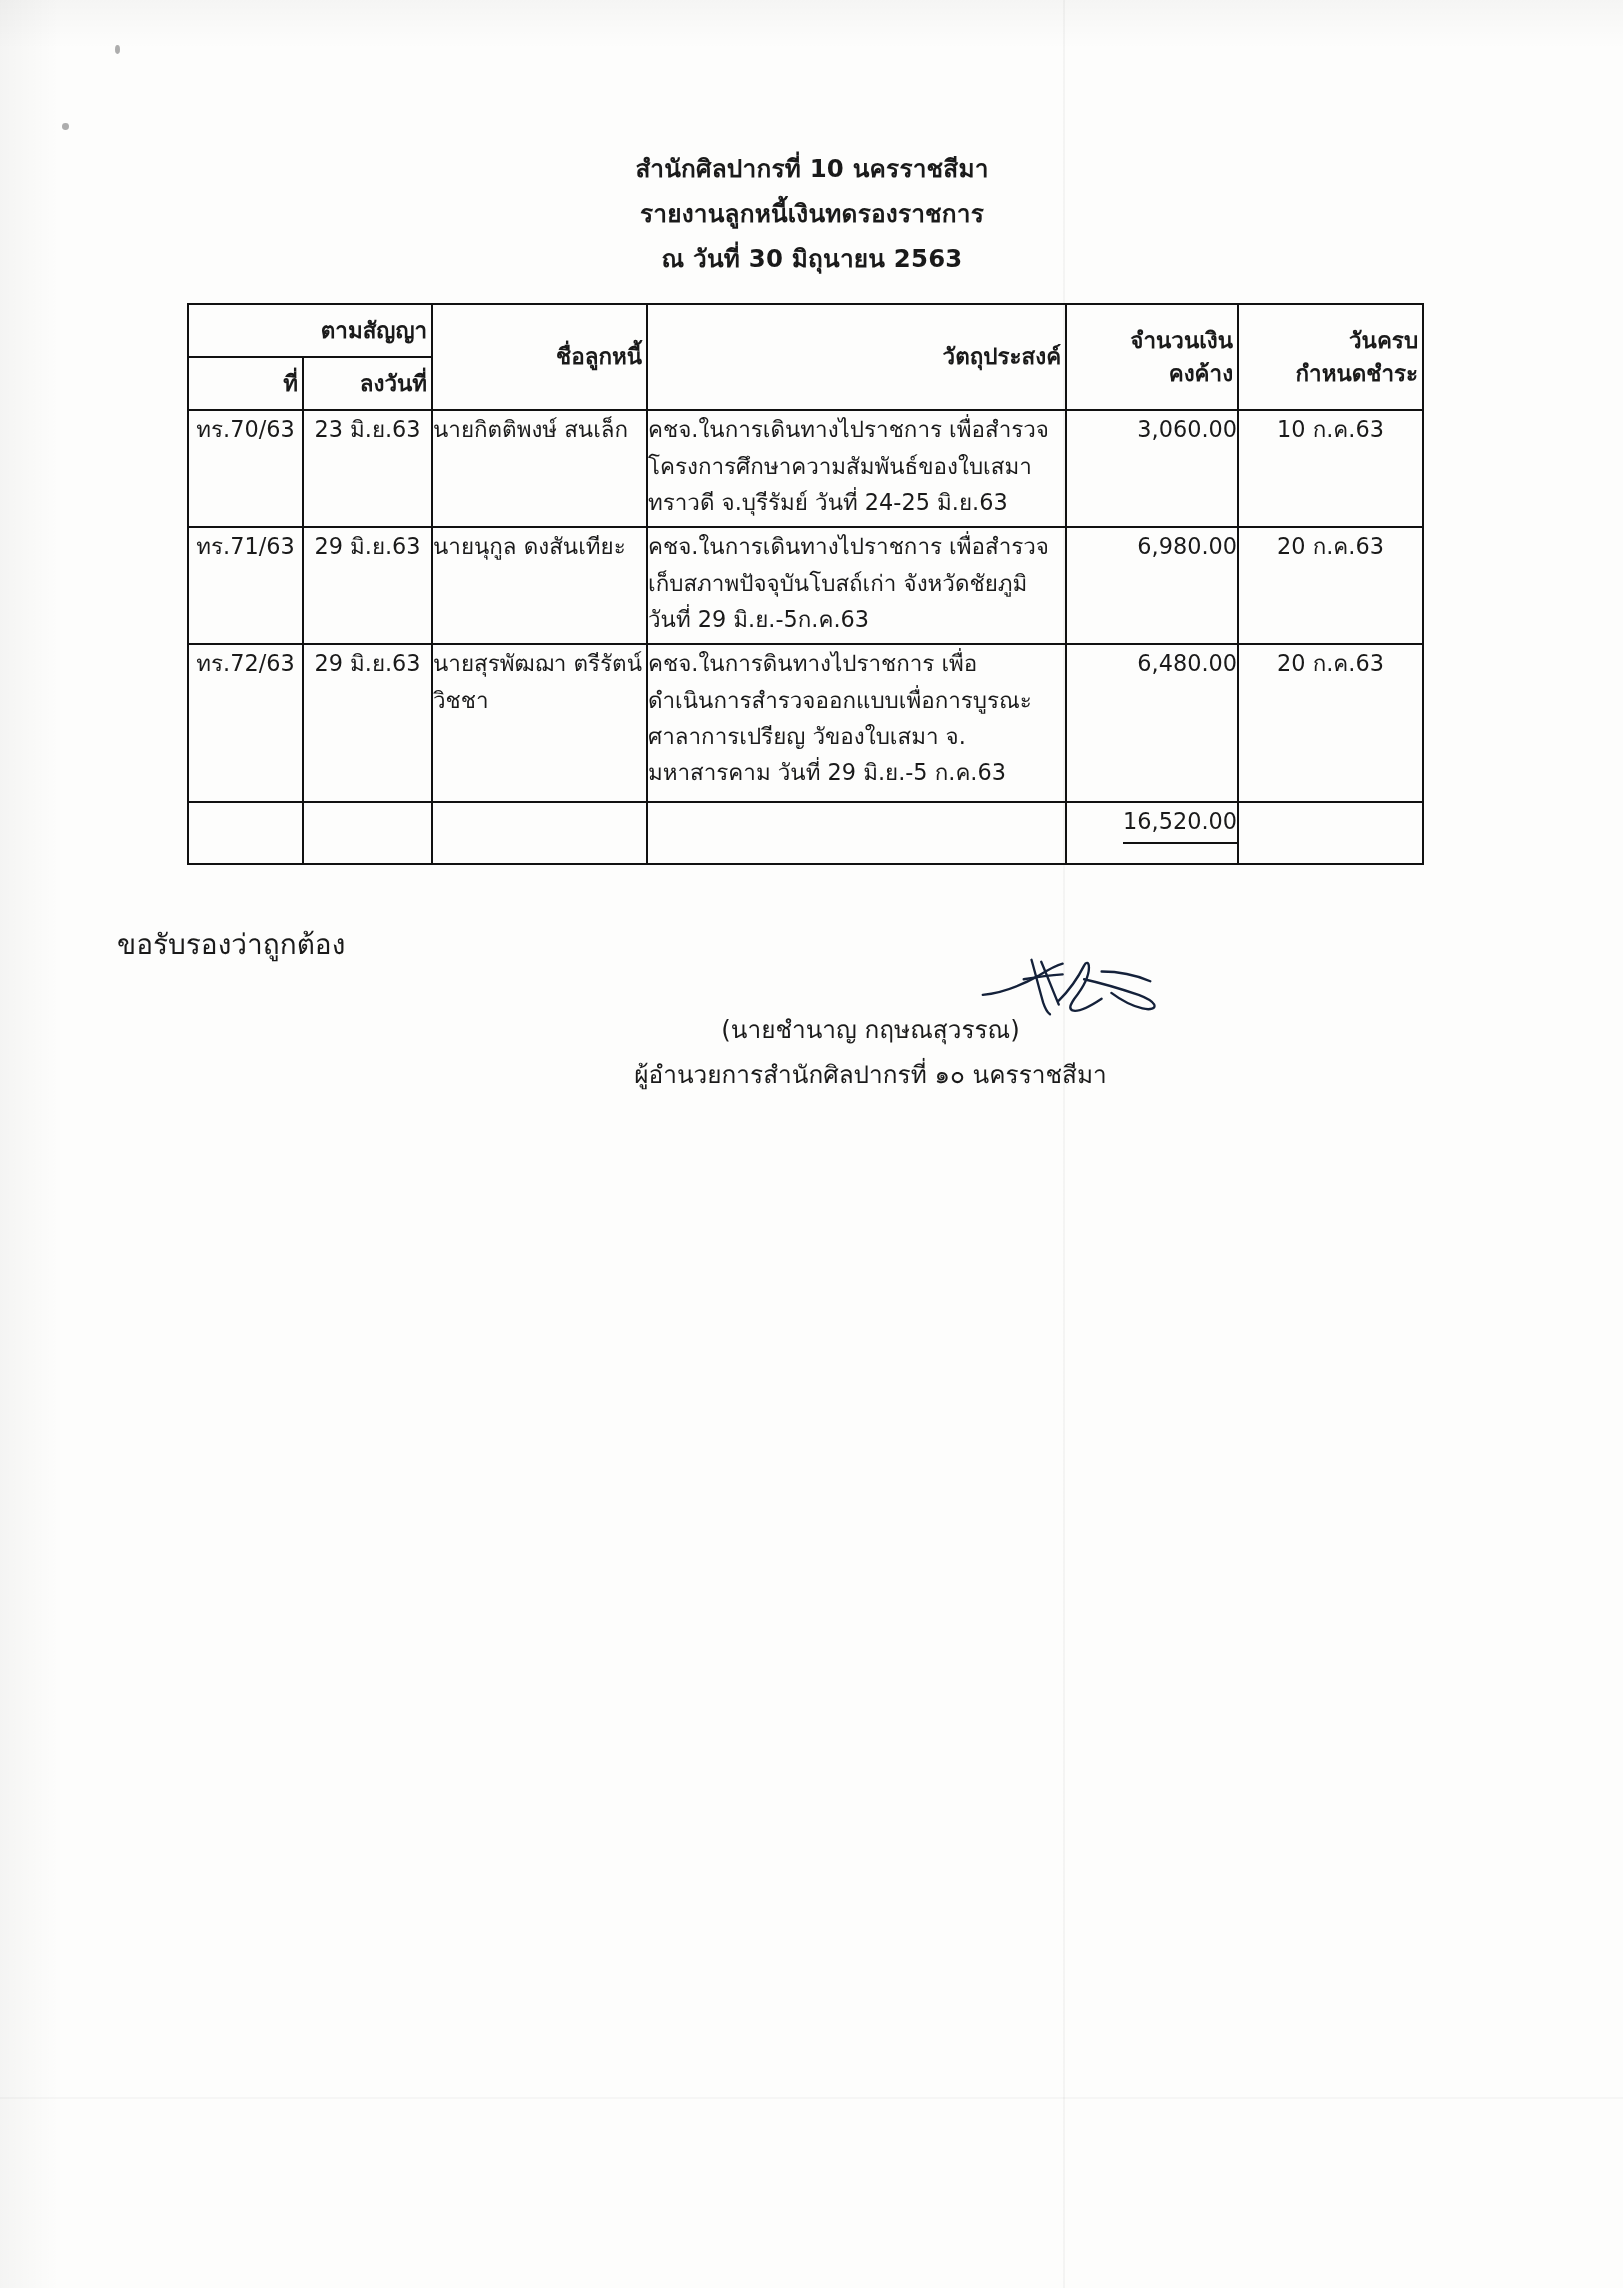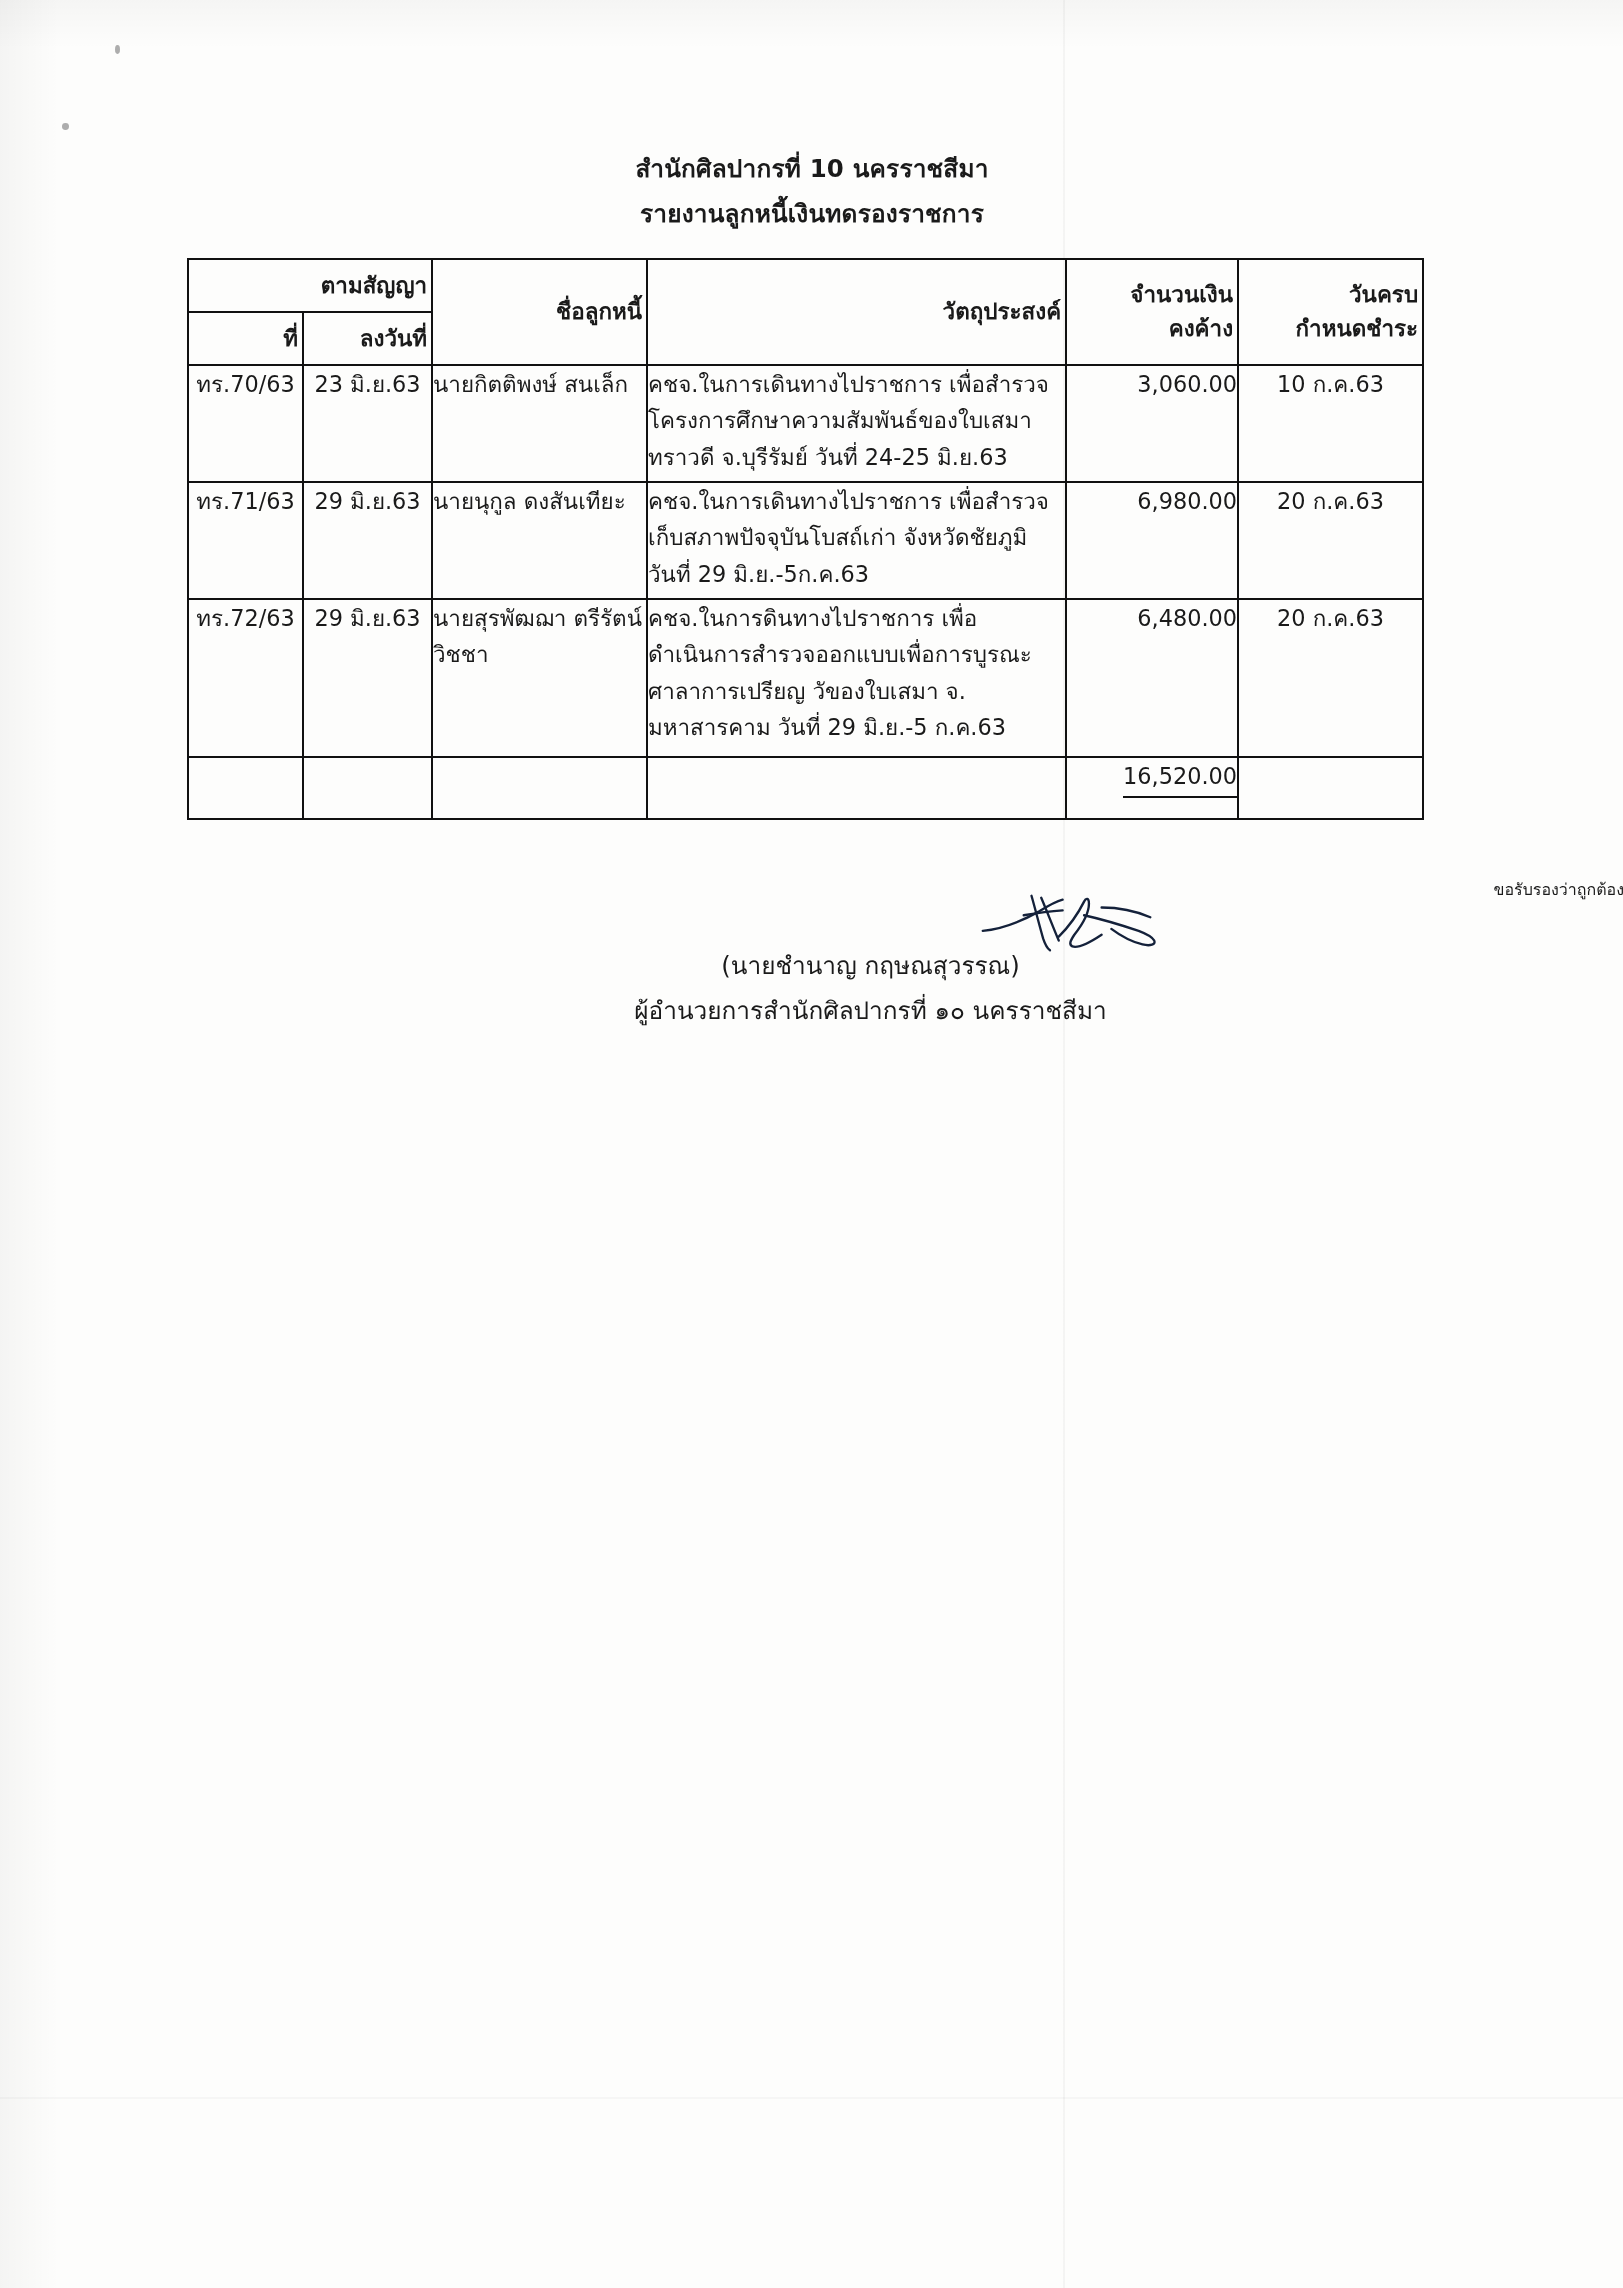--- a/index.html
+++ b/index.html
@@ -103,23 +103,23 @@
     font-weight: 600;
   }
   .total-amount span {
     display: inline-block;
     border-bottom: 2.9px double #111;
     padding-bottom: 2px;
     margin-left: 16px;
   }
 
   .certify {
-    text-align: right;
+    text-align: left;
     margin-top: 57px;
-    font-size: 16px;
+    font-size: 28px;
     margin-left: 117px;
   }
 
   .sig-area {
     position: relative;
     margin-top: 41px;
     text-align: center;
     font-size: 24.4px;
     line-height: 1.85;
     margin-left: 117px;
@@ -147,20 +147,21 @@
   <div class="fold fold-v"></div>
   <div class="fold fold-h"></div>
   <div class="speck" style="left:115px;top:45px;width:4.9px;height:8.8px;"></div>
   <div class="speck" style="left:62px;top:123px;width:6.8px;height:6.8px;"></div>
 
   <div class="doc">
 
     <div class="title-block">
       <div>สำนักศิลปากรที่ 10 นครราชสีมา</div>
       <div>รายงานลูกหนี้เงินทดรองราชการ</div>
+      <div>ณ วันที่ 30 มิถุนายน 2563</div>
     </div>
 
     <table class="ledger">
       <colgroup>
         <col class="col-no">
           <col class="col-date">
           <col class="col-name">
         <col class="col-purpose">
           <col class="col-amount">
           <col class="col-due">

